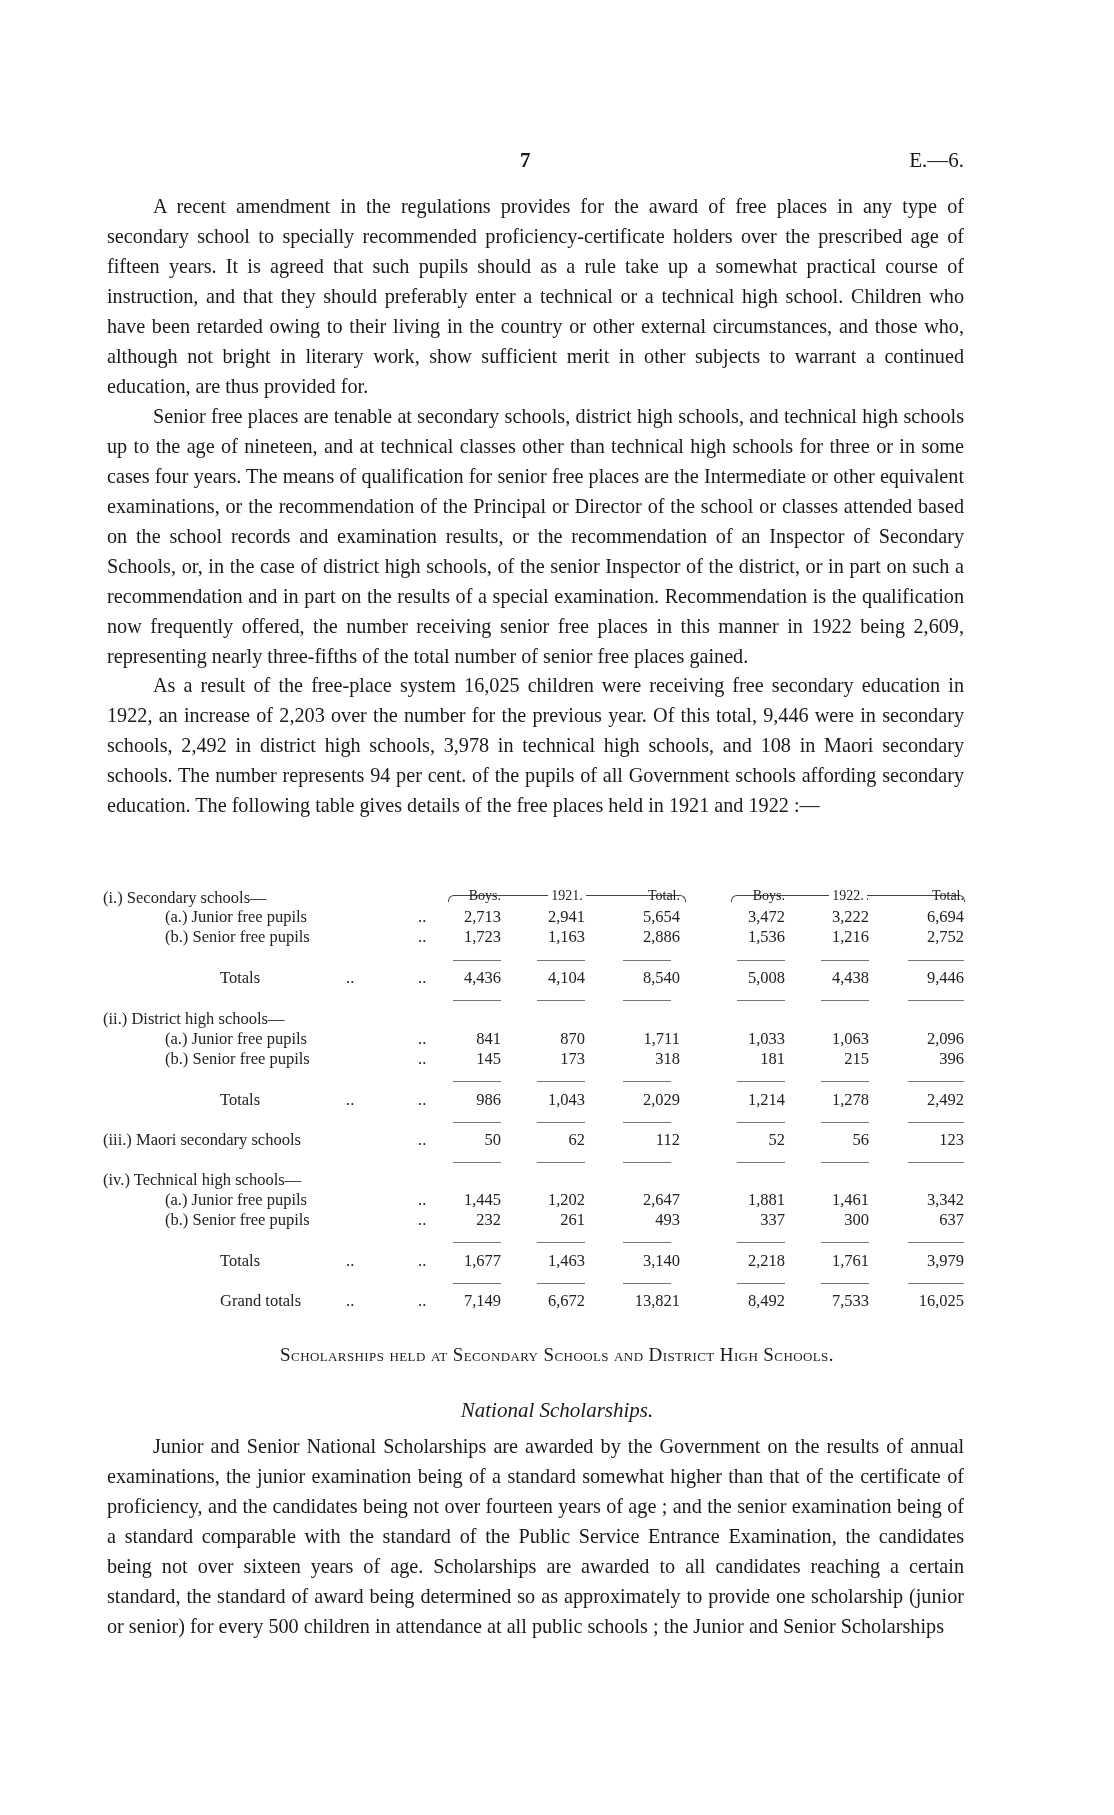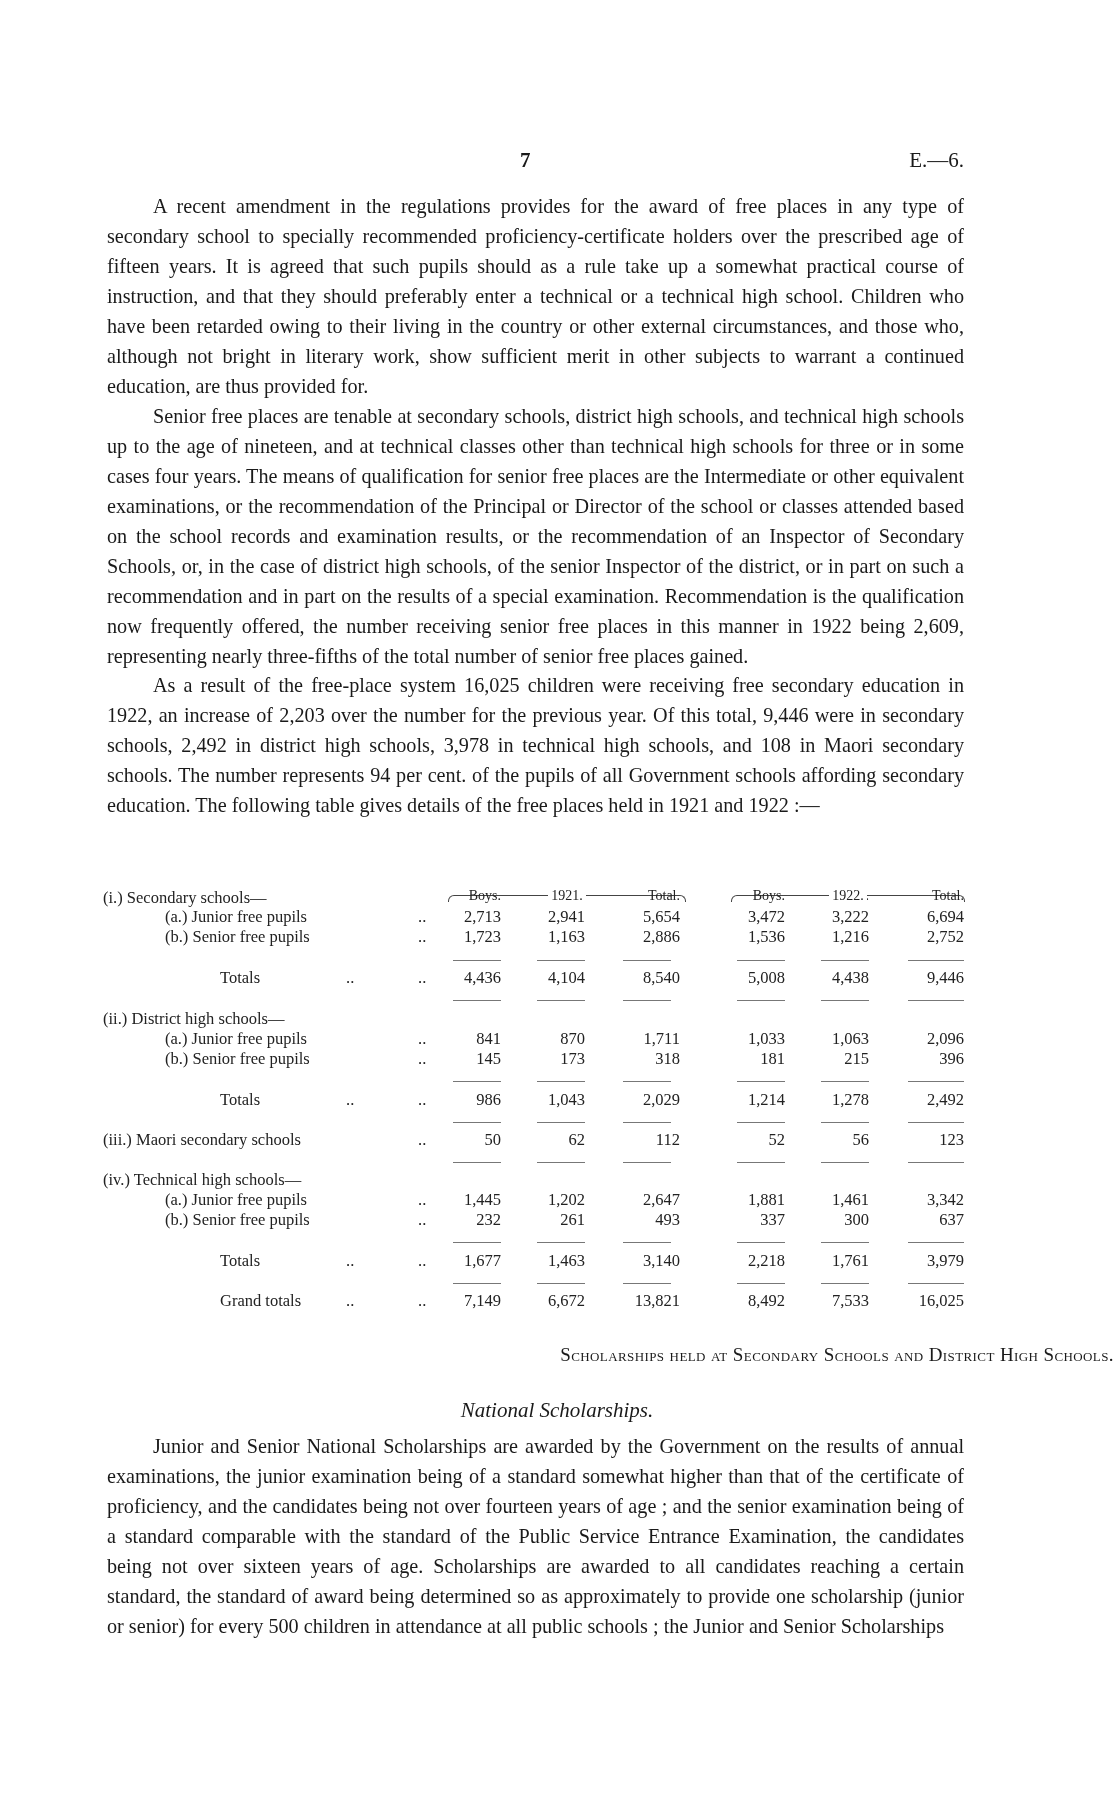--- a/index.html
+++ b/index.html
@@ -35,21 +35,21 @@
   .row .dots2 { position: absolute; left: 315px; }
   .row .c { position: absolute; text-align: right; width: 70px; }
   .c0 { left: 328px; } .c1 { left: 412px; } .c2 { left: 507px; }
   .c3 { left: 612px; } .c4 { left: 696px; } .c5 { left: 791px; }
   .hdr .c { font-size: 14px; }
   .rule-row { position: absolute; left: 0; width: 862px; height: 1px; }
   .rule-row span { position: absolute; height: 1px; background: #777; width: 48px; }
   .r0 { left: 350px; } .r1 { left: 434px; } .r2 { left: 520px; }
   .r3 { left: 634px; } .r4 { left: 718px; } .r5 { left: 805px; width: 56px !important; }
 
-  .section-title { position: absolute; top: 1344px; left: 0; width: 1114px; text-align: right;
+  .section-title { position: absolute; top: 1344px; left: 0; width: 1114px; text-align: center;
                    font-family: "Liberation Serif", serif; font-size: 19px; font-variant: small-caps;
                    letter-spacing: 0.4px; }
   .section-sub { position: absolute; top: 1377px; left: 0; width: 1114px; text-align: center;
                  font-family: "Liberation Serif", serif; font-size: 13px; color: #333; }
   .section-heading { position: absolute; top: 1398px; left: 0; width: 1114px; text-align: center;
                      font-family: "Liberation Serif", serif; font-size: 21px; font-style: italic; }
 </style>
 </head>
 <body>
 

